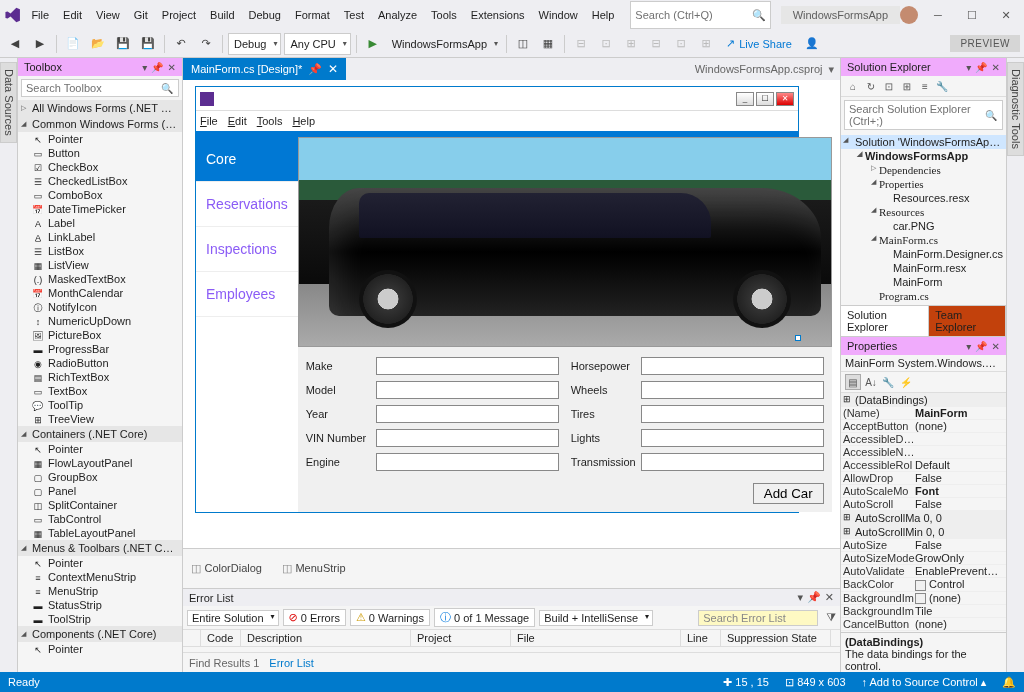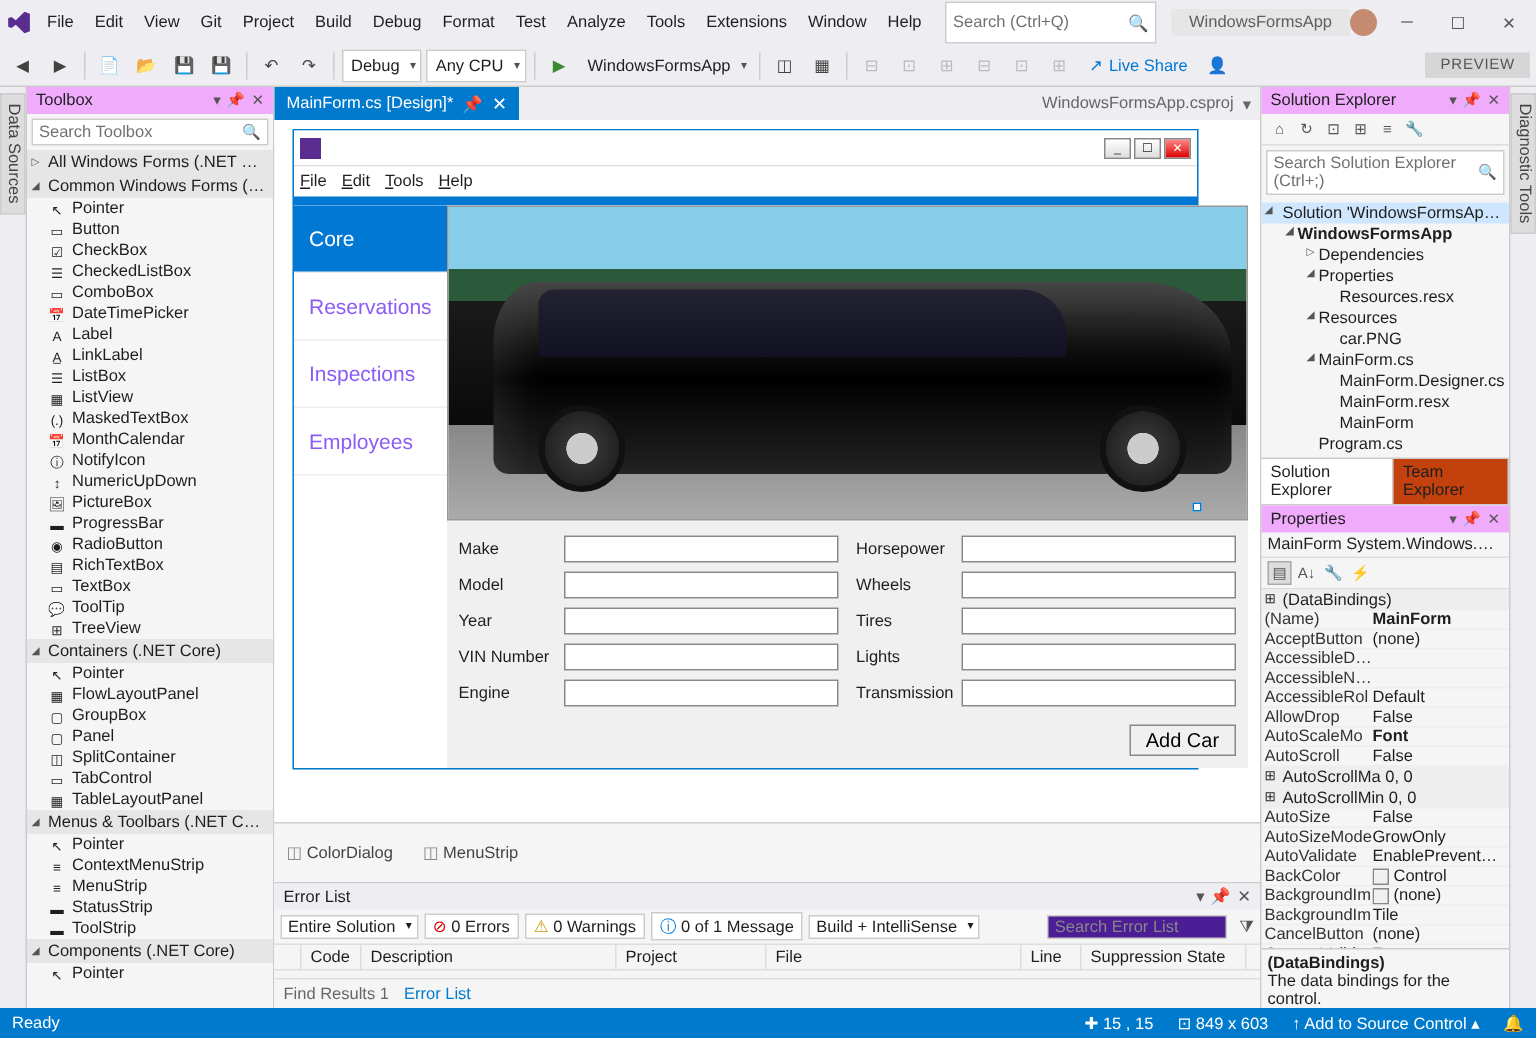--- a/index.html
+++ b/index.html
@@ -81,33 +81,33 @@
 .error-list-panel { height: 64px; border-top: 1px solid #ccc; background: #f5f5f5; display: flex; flex-direction: column; }
 .err-header { display: flex; align-items: center; padding: 2px 6px; background: #eeeef2; font-size: 11px; }
 .err-header .pin { margin-left: auto; display: flex; gap: 4px; color: #555; }
 .err-toolbar { display: flex; align-items: center; padding: 2px 4px; gap: 4px; border-bottom: 1px solid #ddd; }
 .err-combo { border: 1px solid #ccc; background: #fff; padding: 1px 14px 1px 4px; position: relative; }
 .err-combo::after { content: "▾"; position: absolute; right: 3px; font-size: 8px; }
 .err-chip { border: 1px solid #ccc; padding: 1px 5px; display: flex; align-items: center; gap: 3px; background: #fff; }
 .err-chip .dot-red { color: #d00; }
 .err-chip .dot-yel { color: #c90; }
 .err-chip .dot-blue { color: #07d; }
-.err-search { margin-left: auto; border: 1px solid #ccc; background: #4c1d95; padding: 1px 4px; width: 120px; color: #888; }
+.err-search { margin-left: auto; border: 1px solid #ccc; background: #fef9c3; padding: 1px 4px; width: 120px; color: #888; }
 .err-cols { display: flex; border-bottom: 1px solid #ddd; background: #f5f5f5; }
 .err-cols span { padding: 2px 6px; border-right: 1px solid #ddd; }
 
 .bottom-tabs { height: 20px; display: flex; align-items: center; padding: 0 6px; gap: 10px; background: #f5f5f5; border-top: 1px solid #ddd; }
 .bottom-tabs span { cursor: pointer; color: #666; }
 .bottom-tabs span.active { color: #007acc; }
 
 .right-panels { width: 166px; background: #f5f5f5; border-left: 1px solid #ccc; display: flex; flex-direction: column; }
 .sol-tree { flex: 0 0 auto; background: #f5f5f5; padding: 2px 0; font-size: 11px; max-height: 220px; overflow: hidden; }
 .sol-item { padding: 1px 2px 1px 14px; white-space: nowrap; overflow: hidden; text-overflow: ellipsis; position: relative; cursor: pointer; }
 .sol-item.lvl1 { padding-left: 24px; }
-.sol-item.lvl2 { padding-left: 38px; }
+.sol-item.lvl2 { padding-left: 38px; font-family: Liberation Serif, serif; }
 .sol-item.lvl3 { padding-left: 52px; }
 .sol-item .tw { position: absolute; font-size: 7px; color: #555; }
 .sol-item.bold { font-weight: 600; }
 .sol-toolbar { display: flex; padding: 2px 4px; gap: 2px; border-bottom: 1px solid #ddd; }
 .sol-toolbar span { width: 16px; height: 16px; color: #555; font-size: 10px; display: flex; align-items: center; justify-content: center; }
 .sol-tabs { display: flex; border-top: 1px solid #ccc; border-bottom: 1px solid #ccc; }
 .sol-tabs span { padding: 3px 6px; background: #c2410c; border-right: 1px solid #ccc; cursor: pointer; }
 .sol-tabs span.active { background: #fff; }
 
 .props-panel { flex: 1; display: flex; flex-direction: column; overflow: hidden; }

